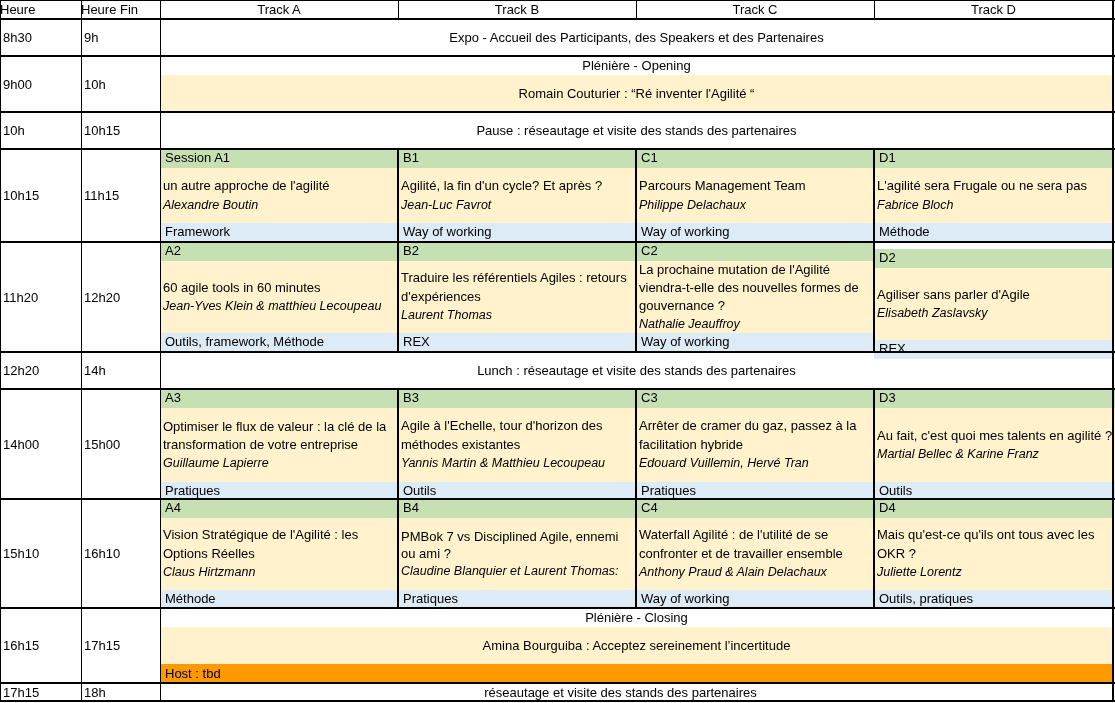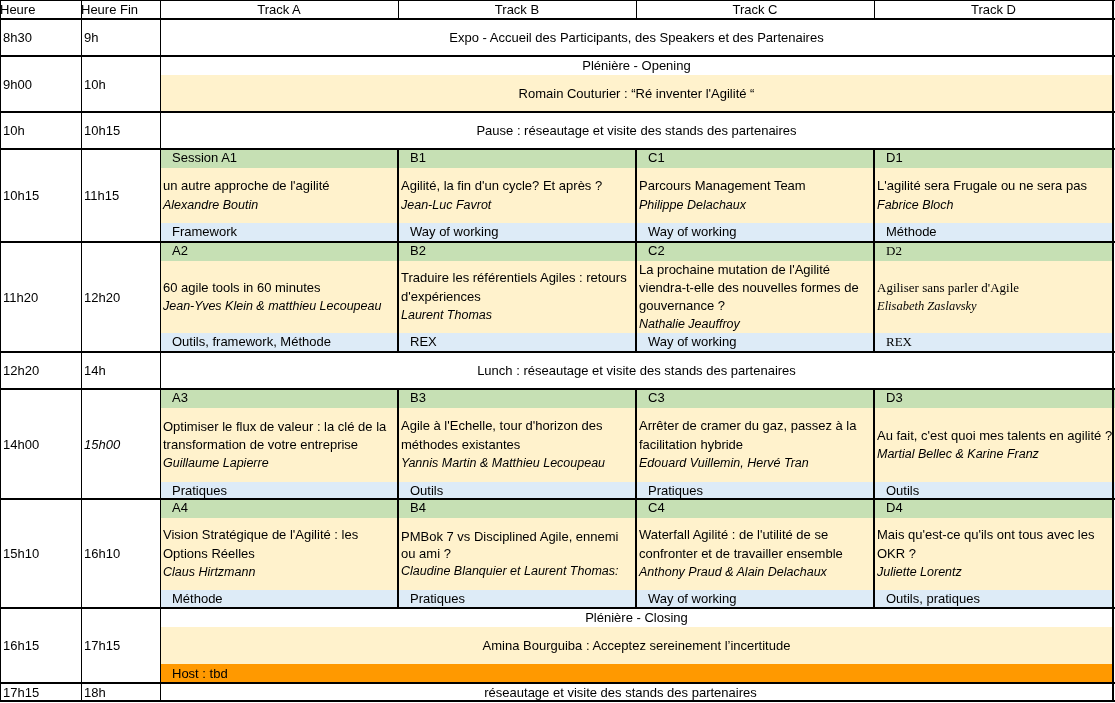--- a/index.html
+++ b/index.html
@@ -9,21 +9,21 @@
   .cell { position:absolute; box-sizing:border-box; overflow:hidden; }
   .time { padding-left:3px; display:flex; align-items:center; white-space:nowrap; }
   .hdr { display:flex; align-items:center; justify-content:center; }
   .hdr.left { justify-content:flex-start; padding-left:0; }
   .center { display:flex; align-items:center; justify-content:center; text-align:center; }
   .band { position:absolute; left:0; right:0; box-sizing:border-box; }
   .green { background:#c6e0b4; }
   .cream { background:#fff2cc; }
   .blue { background:#ddebf7; }
   .orange { background:#ff9900; }
-  .lbl { padding-left:12px; line-height:17px; white-space:nowrap; }
+  .lbl { padding-left:5px; line-height:17px; white-space:nowrap; }
   .body { padding-left:3px; display:flex; flex-direction:column; justify-content:center; line-height:18.5px; }
   .speaker { font-style:italic; font-size:12.5px; }
   .hline { position:absolute; background:#000; }
   .vline { position:absolute; background:#000; }
 </style>
 </head>
 <body>
 
 <div class="grid">
 
@@ -105,35 +105,35 @@
     <div class="band blue lbl" style="top:91px;height:19px;">REX</div>
   </div>
   <div class="cell" style="left:636px;top:242px;width:238px;height:110px;">
     <div class="band green lbl" style="top:0;height:19px;">C2</div>
     <div class="band cream body" style="top:19px;height:72px;line-height:18px;">
       <div>La prochaine mutation de l'Agilité viendra-t-elle des nouvelles formes de gouvernance ?</div>
       <div class="speaker">Nathalie Jeauffroy</div>
     </div>
     <div class="band blue lbl" style="top:91px;height:19px;">Way of working</div>
   </div>
-  <div class="cell" style="left:874px;top:242px;width:239px;height:110px;font-family:Liberation Serif, serif;">
+  <div class="cell" style="left:874px;top:249px;width:239px;height:110px;">
     <div class="band green lbl" style="top:0;height:19px;">D2</div>
     <div class="band cream body" style="top:19px;height:72px;">
       <div>Agiliser sans parler d'Agile</div>
       <div class="speaker">Elisabeth Zaslavsky</div>
     </div>
     <div class="band blue lbl" style="top:91px;height:19px;">REX</div>
   </div>
 
   <div class="cell time" style="left:0;top:352px;width:81px;height:37px;">12h20</div>
   <div class="cell time" style="left:81px;top:352px;width:79px;height:37px;">14h</div>
   <div class="cell center" style="left:160px;top:352px;width:953px;height:37px;">Lunch :  réseautage et visite des stands des partenaires</div>
 
   <div class="cell time" style="left:0;top:389px;width:81px;height:110px;">14h00</div>
-  <div class="cell time" style="left:81px;top:389px;width:73px;height:110px;font-style:italic;">15h00</div>
+  <div class="cell time" style="left:81px;top:389px;width:73px;height:110px;">15h00</div>
 
   <div class="cell" style="left:160px;top:389px;width:238px;height:110px;">
     <div class="band green lbl" style="top:0;height:19px;">A3</div>
     <div class="band cream body" style="top:19px;height:74px;line-height:18px;">
       <div>Optimiser le flux de valeur : la clé de la transformation de votre entreprise</div>
       <div class="speaker">Guillaume Lapierre</div>
     </div>
     <div class="band blue lbl" style="top:93px;height:17px;">Pratiques</div>
   </div>
   <div class="cell" style="left:398px;top:389px;width:238px;height:110px;">

